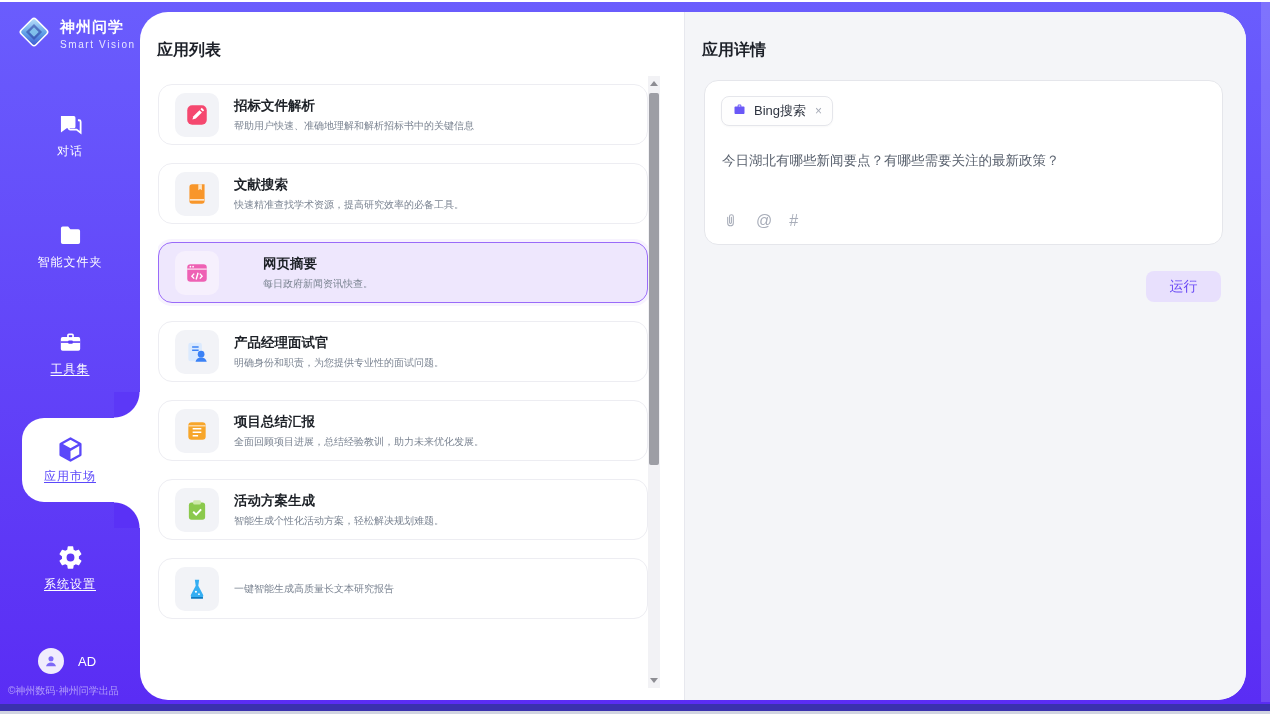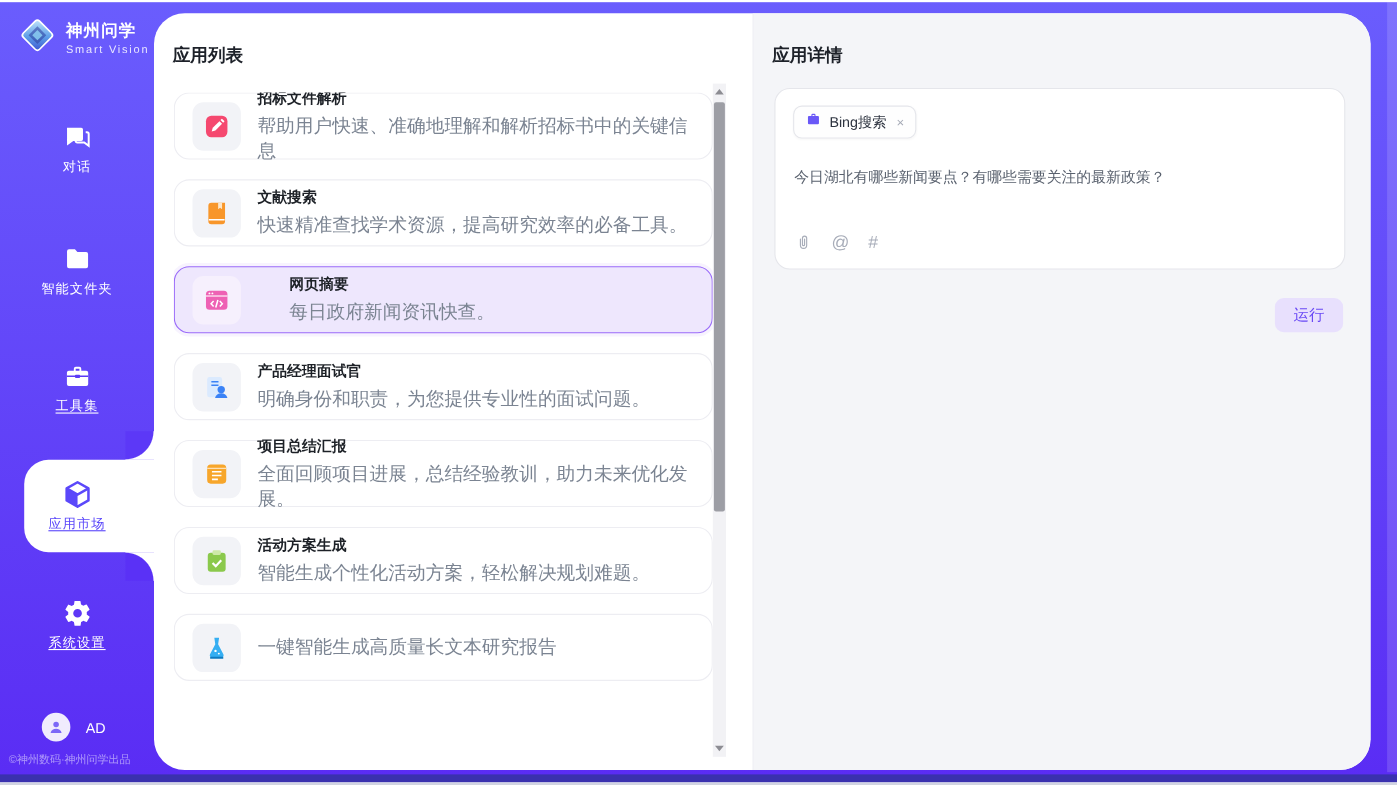--- a/index.html
+++ b/index.html
@@ -43,21 +43,21 @@
   
   .list-pane { position:absolute; left:0; top:0; width:544px; height:688px; }
   .app-list { position:absolute; left:18px; top:72px; width:490px; height:600px; overflow:hidden; }
   .app-card { display:flex; align-items:center; gap:15px; height:61px; padding:0 16px; margin-bottom:18px;
               background:#fff; border:1px solid #ededf2; border-radius:14px; cursor:pointer; }
   .app-card.selected { background:#eee7fd; border:1px solid #9a6bf9; box-shadow:0 0 0 3px rgba(148,99,248,0.08);gap:44px; }
   .icon-box { flex:0 0 44px; width:44px; height:44px; border-radius:10px; background:#f2f3f7;
               display:flex; align-items:center; justify-content:center; }
   .app-card.selected .icon-box { background:#f6f0fd; }
   .app-title { font-size:13.5px; font-weight:bold; color:#1d2127; margin-bottom:4px; }
-  .app-desc  { font-size:17px; color:#7b8492; }
+  .app-desc  { font-size:10px; color:#7b8492;text-align:center; }
 
   
   .scrollbar { position:absolute; left:508px; top:64px; width:12px; height:612px; background:#f2f2f5; }
   .sb-arrow { position:absolute; left:2px; width:0; height:0; border-left:4px solid transparent; border-right:4px solid transparent; }
   .sb-arrow.up   { top:5px;    border-bottom:5px solid #8d8d93; }
   .sb-arrow.down { bottom:5px; border-top:5px solid #8d8d93; }
   .sb-thumb { position:absolute; left:1px; top:17px; width:10px; height:372px; background:#9d9ea5; border-radius:2px; }
 
   
   .detail-pane { position:absolute; left:544px; top:0; width:562px; height:688px; background:#f4f5f8;
@@ -65,21 +65,21 @@
   .composer { position:absolute; left:19px; top:68px; width:519px; height:165px; background:#ffffff;
               border:1px solid #e5e6eb; border-radius:14px; }
   .chip { position:absolute; left:16px; top:15px; display:inline-flex; align-items:center; gap:7px;
           height:30px; padding:0 10px; background:#fefefe; border:1px solid #e5e6eb; border-radius:8px;
           box-shadow:0 1px 2px rgba(0,0,0,0.03); cursor:pointer; }
   .chip-label { font-size:13px; color:#2e3440; }
   .chip-close { font-size:12px; color:#a4a9b5; margin-left:2px; cursor:pointer; }
   .query { position:absolute; left:17px; top:70px; width:480px; font-size:13.5px; color:#59616e; line-height:1.5; }
   .composer-icons { position:absolute; left:17px; bottom:15px; display:flex; align-items:center; gap:17px; }
   .c-icon { color:#a8adb9; font-size:16px; line-height:1; display:flex; align-items:center; cursor:pointer; }
-  .run-btn { position:absolute; top:259px; right:25px; width:62px; height:31px; border:none; border-radius:8px;
+  .run-btn { position:absolute; top:259px; right:25px; width:75px; height:31px; border:none; border-radius:8px;
              background:#e8e0fd; color:#6a4af5; font-size:14px; font-family:inherit; cursor:pointer; }
 </style>
 </head>
 <body>
 
 <div class="page">
   <div class="top-line"></div>
   <div class="right-edge"></div>
 
   <aside class="sidebar">

